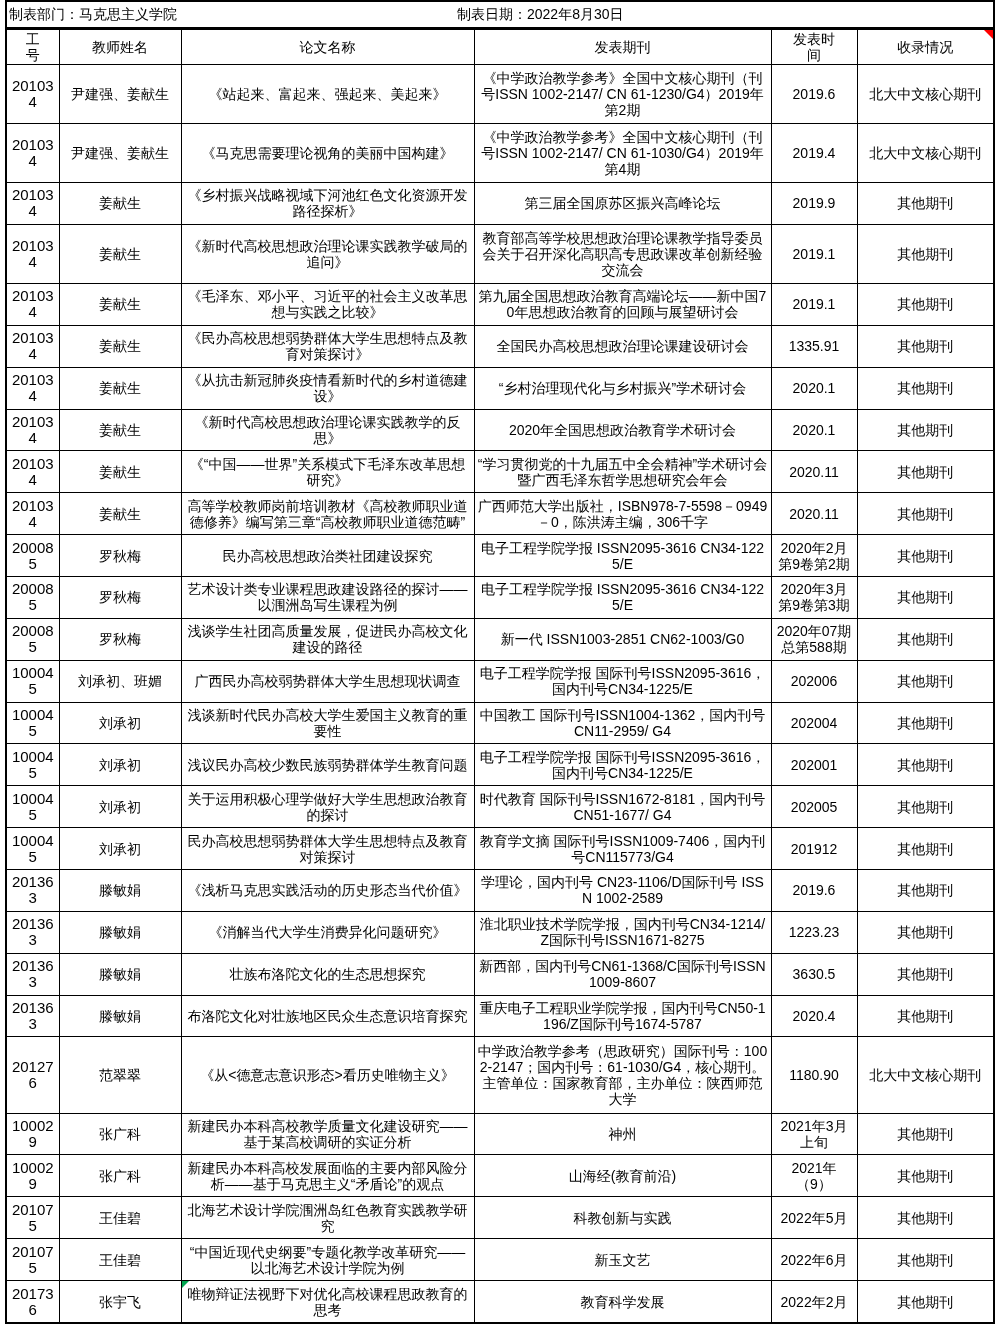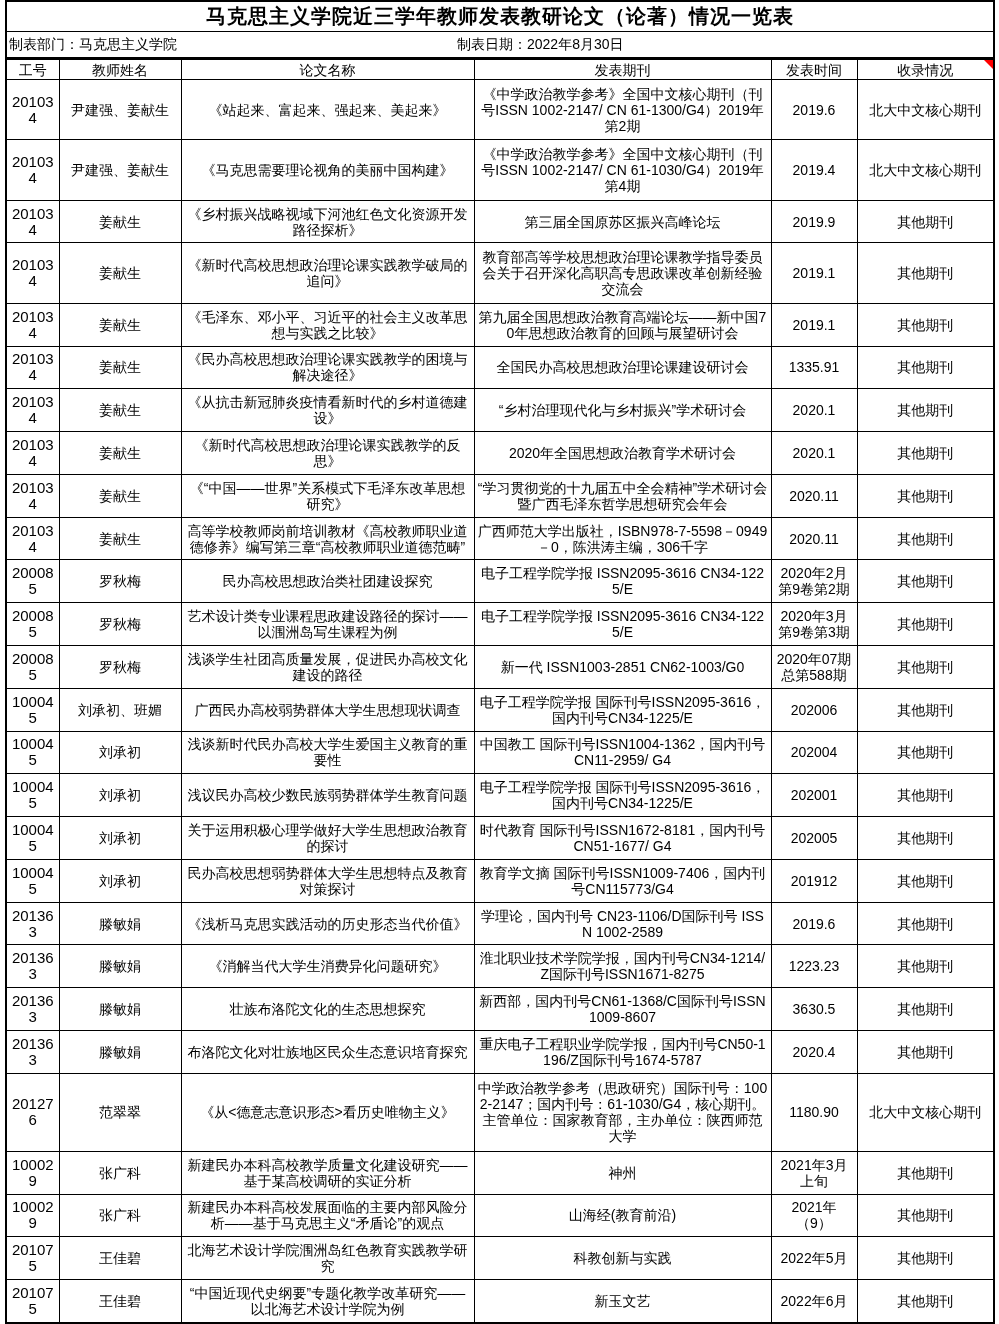--- a/index.html
+++ b/index.html
@@ -60,21 +60,21 @@
     vertical-align: middle;
     font-weight: normal;
     font-size: 14px;
     line-height: 16px;
     padding: 3px 3px;
     word-break: break-all;
     position: relative;
   }
   thead th {
     height: 20px;
-    padding: 1px 3px;
+    padding: 1px 18px;
   }
   td:first-child { font-size: 15px; }
   tbody tr:last-child td { border-bottom: none; }
   th:first-child, td:first-child { border-left: none; }
   th:last-child, td:last-child { border-right: none; margin-top: 36px; }
   .corner-red::after {
     content: "";
     position: absolute;
     top: 0; right: 0;
     width: 0; height: 0;
@@ -87,21 +87,20 @@
     top: 0; left: 0;
     width: 0; height: 0;
     border-right: 7px solid transparent;
     border-top: 7px solid #00a650;
   }
 </style>
 </head>
 <body>
 
 <div class="sheet">
-  <div class="title-row">马克思主义学院近三学年教师发表教研论文（论著）情况一览表</div>
   <div class="meta-row">
     <span>制表部门：马克思主义学院</span>
     <span>制表日期：2022年8月30日</span>
   </div>
   <table>
     <colgroup>
       <col class="c-id">
         <col class="c-name">
         <col class="c-paper">
       <col class="c-journal">
@@ -116,21 +115,21 @@
           <th>发表期刊</th>
           <th>发表时间</th>
           <th class="corner-red">收录情况</th>
         </tr>
     </thead>
     <tbody>
         <tr>
           <td>201034</td>
           <td>尹建强、姜献生</td>
           <td>《站起来、富起来、强起来、美起来》</td>
-          <td>《中学政治教学参考》全国中文核心期刊（刊号ISSN 1002-2147/ CN 61-1300/G4）2019年第2期</td>
+          <td>《中学政治教学参考》全国中文核心期刊（刊号ISSN 1002-2147/ CN 61-1230/G4）2019年第2期</td>
           <td>2019.6</td>
           <td>北大中文核心期刊</td>
         </tr>
         <tr>
           <td>201034</td>
           <td>尹建强、姜献生</td>
           <td>《马克思需要理论视角的美丽中国构建》</td>
           <td>《中学政治教学参考》全国中文核心期刊（刊号ISSN 1002-2147/ CN 61-1030/G4）2019年第4期</td>
           <td>2019.4</td>
           <td>北大中文核心期刊</td>
@@ -155,21 +154,21 @@
           <td>201034</td>
           <td>姜献生</td>
           <td>《毛泽东、邓小平、习近平的社会主义改革思想与实践之比较》</td>
           <td>第九届全国思想政治教育高端论坛——新中国70年思想政治教育的回顾与展望研讨会</td>
           <td>2019.1</td>
           <td>其他期刊</td>
         </tr>
         <tr>
           <td>201034</td>
           <td>姜献生</td>
-          <td>《民办高校思想政治理论课实践教学的困境与解决途径》</td>
+          <td>《民办高校思想弱势群体大学生思想特点及教育对策探讨》</td>
           <td>全国民办高校思想政治理论课建设研讨会</td>
           <td>1335.91</td>
           <td>其他期刊</td>
         </tr>
         <tr>
           <td>201034</td>
           <td>姜献生</td>
           <td>《从抗击新冠肺炎疫情看新时代的乡村道德建设》</td>
           <td>“乡村治理现代化与乡村振兴”学术研讨会</td>
           <td>2020.1</td>
@@ -328,15 +327,23 @@
           <td>其他期刊</td>
         </tr>
         <tr>
           <td>201075</td>
           <td>王佳碧</td>
           <td>“中国近现代史纲要”专题化教学改革研究——以北海艺术设计学院为例</td>
           <td>新玉文艺</td>
           <td>2022年6月</td>
           <td>其他期刊</td>
         </tr>
+        <tr>
+          <td>201736</td>
+          <td>张宇飞</td>
+          <td class="corner-green">唯物辩证法视野下对优化高校课程思政教育的思考</td>
+          <td>教育科学发展</td>
+          <td>2022年2月</td>
+          <td>其他期刊</td>
+        </tr>
       </tbody>
   </table>
 </div>
 
 </body></html>

